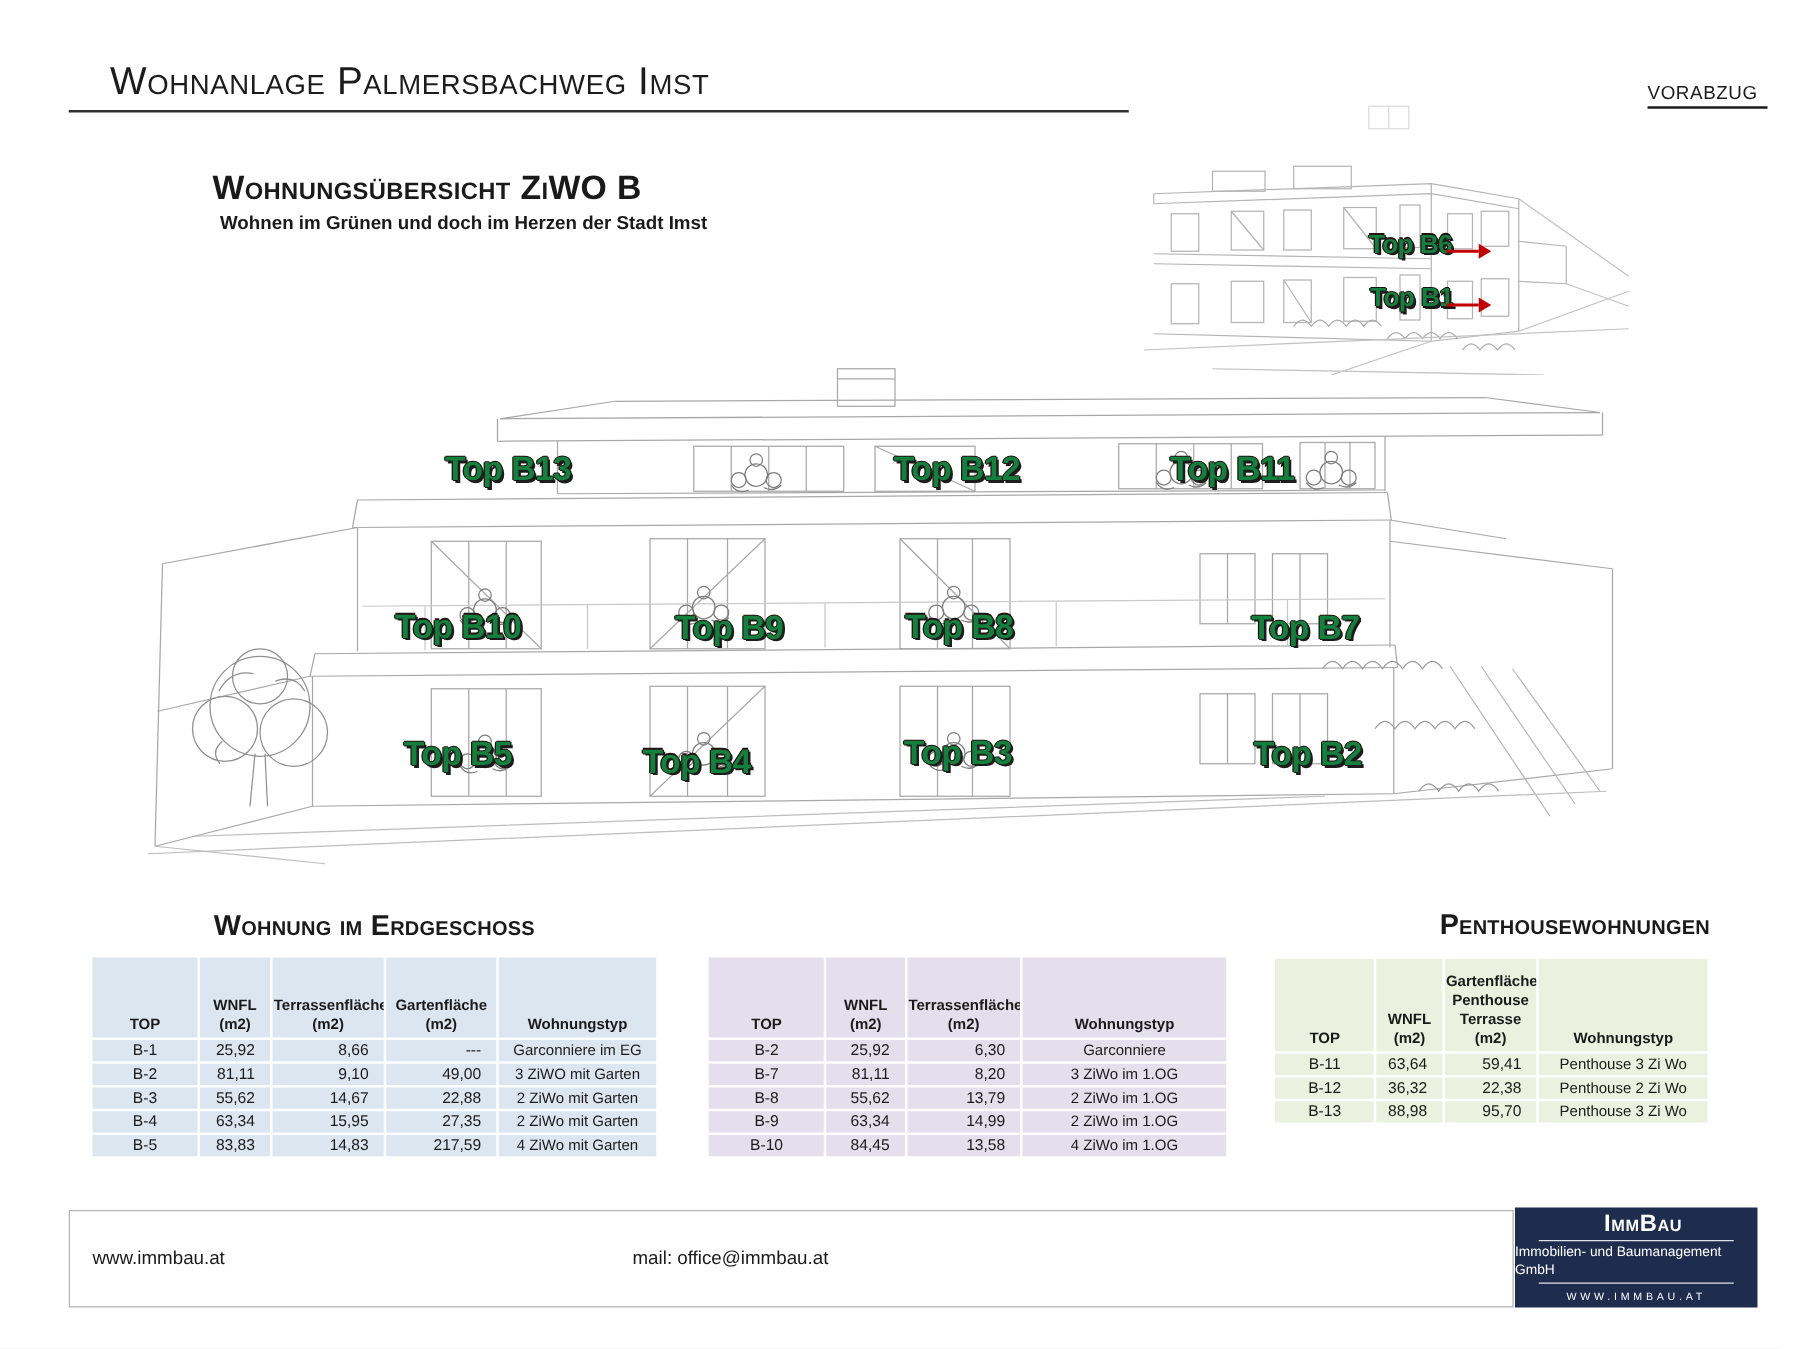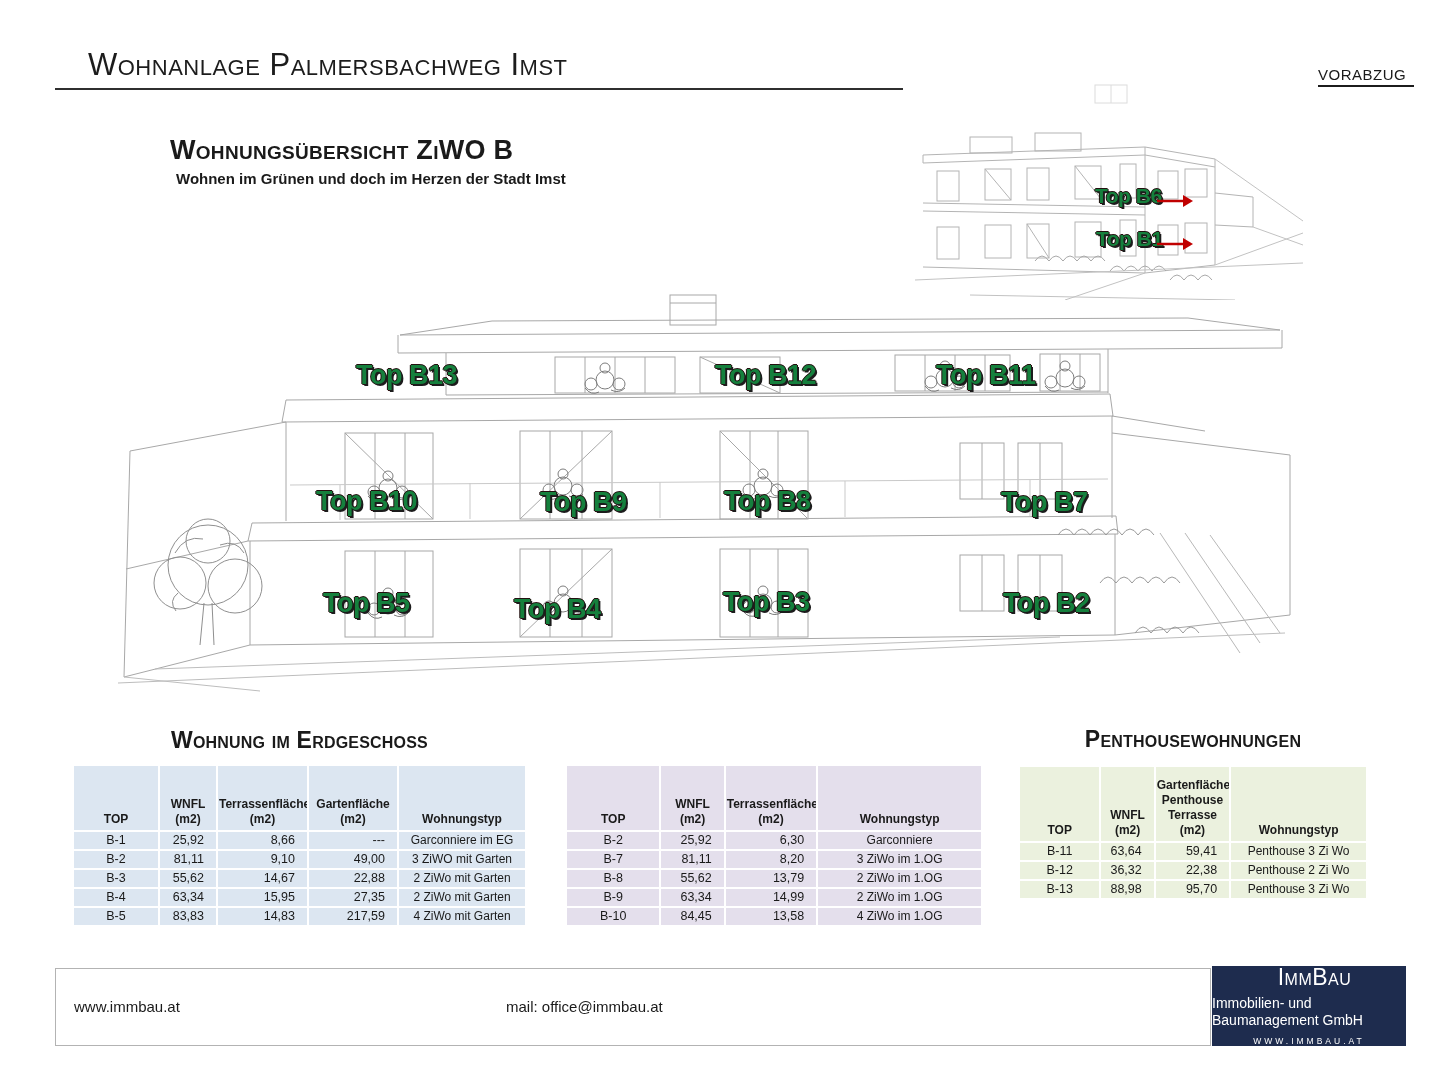--- a/index.html
+++ b/index.html
@@ -44,23 +44,23 @@
   .tbl-eg th, .tbl-og th { height:64px; }
   .tbl-ph th { height:74px; }
   .tbl-ph td { height:11px; font-size:12px; }
 
   
   .footer-box { left:55px; top:968px; width:1156px; height:78px; background:#fff; border:1px solid #b3b3b3; }
   .footer-web  { left:18px; top:29px; font-size:15px; }
   .footer-mail { left:450px; top:29px; font-size:15px; }
   .logo-box { left:1212px; top:966px; width:194px; height:80px; background:#1e2c4e; color:#fff;
               display:flex; flex-direction:column; align-items:center; justify-content:center; }
-  .logo-name { font-variant:small-caps; font-size:23px; line-height:1; letter-spacing:.5px; font-weight:400;margin-left:11px; }
+  .logo-name { font-variant:small-caps; font-size:19px; line-height:1; letter-spacing:.5px; font-weight:700;margin-left:11px; }
   .logo-rule { width:156px; height:1px; background:#dfe3ea; margin:3px 0; }
-  .logo-tagline { font-size:14px; line-height:1.2; }
+  .logo-tagline { font-size:11px; line-height:1.2; }
   .logo-url { font-size:8.5px; letter-spacing:3px; text-transform:uppercase; margin-top:2px; }
 
   svg.draw { position:absolute; }
 </style>
 </head>
 <body>
 
 <div class="page">
 
   <div class="abs main-title sc">Wohnanlage Palmersbachweg Imst</div>
@@ -331,21 +331,21 @@
     </tr>
     <tr>
       <td class="topc">B-10</td>
       <td class="num">84,45</td>
       <td class="num">13,58</td>
       <td class="typ">4 ZiWo im 1.OG</td>
     </tr>
   </tbody>
     </table>
 
-  <div class="tbl-title sc" style="left:1018px; top:726px; width:350px;">Penthousewohnungen</div>
+  <div class="tbl-title sc" style="left:1018px; top:726px; width:350px;text-align:right;">Penthousewohnungen</div>
   <table class="apt tbl-ph" style="left:1018px; top:765px; width:350px;">
     <colgroup>
         <col style="width:79px">
         <col style="width:52px">
         <col style="width:73px">
         <col style="width:134px">
       </colgroup>
     <tbody>
         <tr>
       <th>TOP</th>

